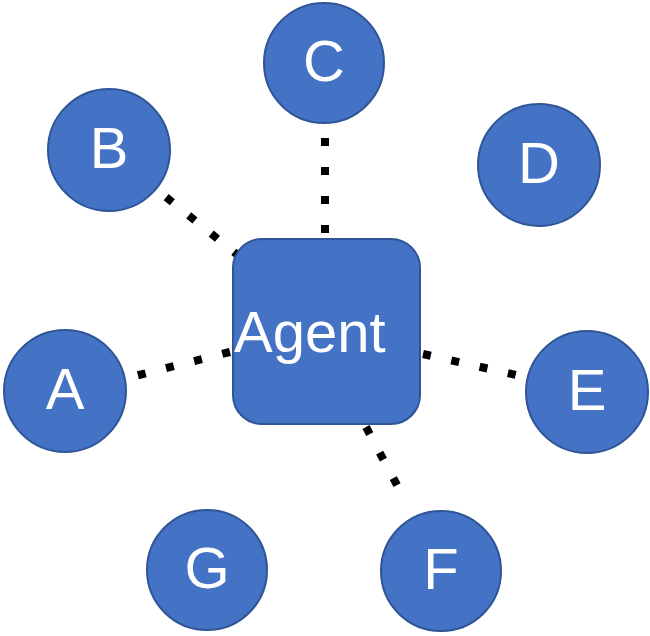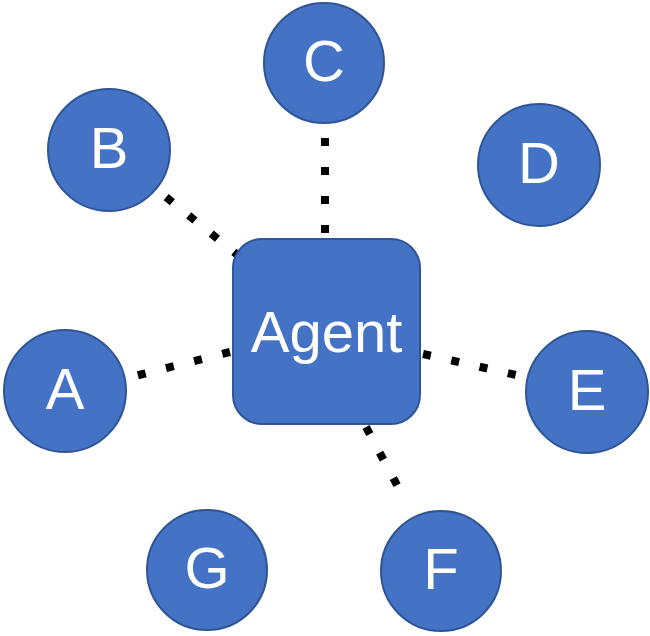--- a/index.html
+++ b/index.html
@@ -27,21 +27,20 @@
   .circle-node .node-label {
     font-size: 58px;
     line-height: 1;
     font-weight: 400;
     transform: translateY(-2px);
   }
   .agent-box {
     position: absolute;
     display: flex;
     align-items: center;
-    justify-content: center;
     box-sizing: border-box;
   }
   .agent-box .node-label {
     font-size: 58px;
     line-height: 1;
     font-weight: 400;
   }
 </style>
 </head>
 <body>

